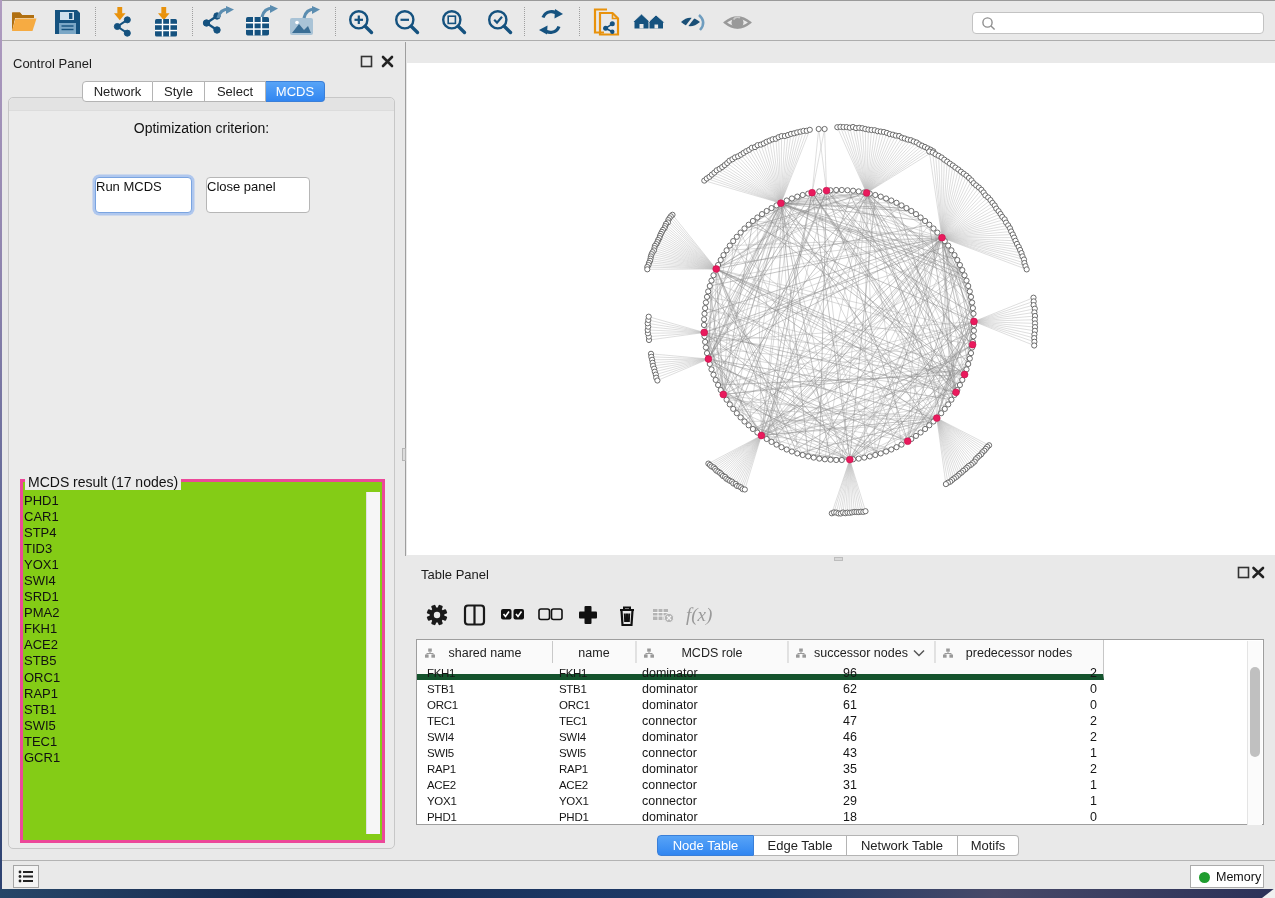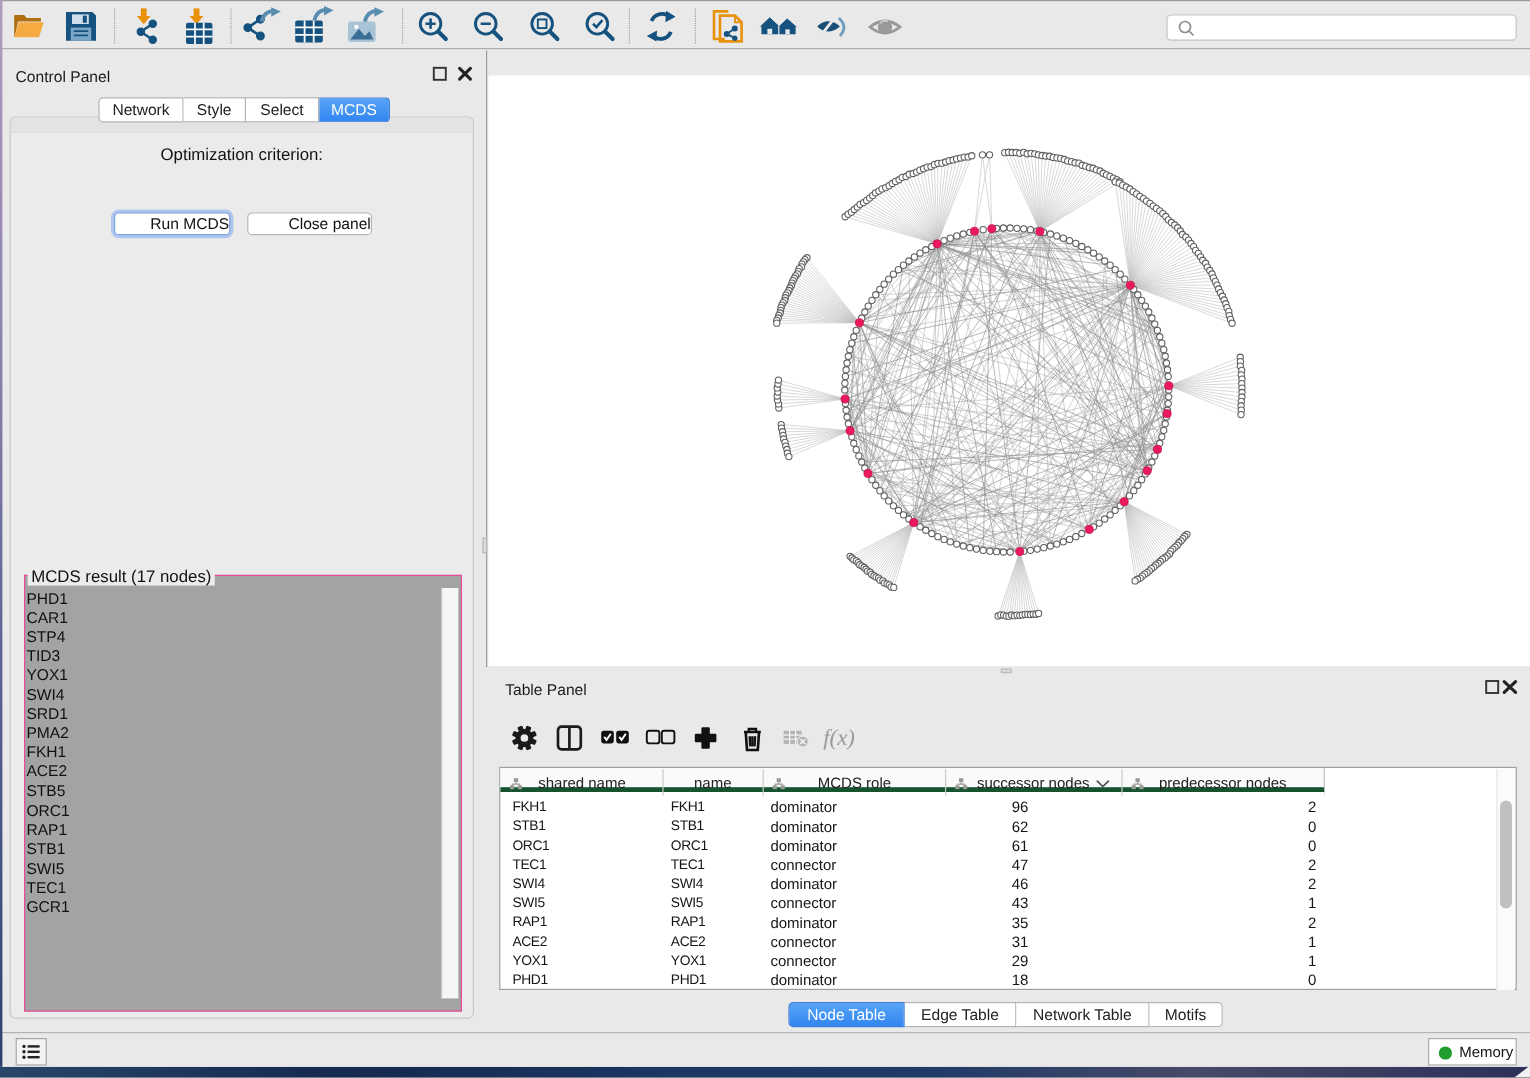--- a/index.html
+++ b/index.html
@@ -19,38 +19,38 @@
 .tabs { position:absolute; display:flex; font-size:13px; }
 .tab { background:#ffffff; border:1px solid #b4b4b4; border-left:none; color:#222; display:flex; align-items:center; justify-content:center; height:21px; }
 .tab.first { border-left:1px solid #b4b4b4; border-radius:4px 0 0 4px; }
 .tab.last { border-radius:0 4px 4px 0; }
 .tab.sel { background:linear-gradient(#58a4f7,#3186f1); border-color:#3a7fd8; color:#fff; }
 #cp-tabs { left:73px; top:-17px; }
 #opt-label { position:absolute; left:0; top:22px; width:100%; text-align:center; font-size:14px; color:#111; }
 #dd { position:absolute; left:36px; top:45px; width:316px; height:21px; background:#fff; border:1px solid #b2b2b2; border-radius:4px; font-size:14px; color:#111; }
 #dd .txt { position:absolute; left:0; right:22px; top:2px; text-align:center; letter-spacing:-0.1px; }
 #dd .step { position:absolute; right:-1px; top:-1px; width:21px; height:21px; background:linear-gradient(#6fb0f8,#2e7ef0); border-radius:0 4px 4px 0; }
-.btn { position:absolute; height:19px; background:#fff; border:1px solid #b6b6b6; border-radius:4px; font-size:13px; color:#111; text-align:right; line-height:17px; }
+.btn { position:absolute; height:36px; background:#fff; border:1px solid #b6b6b6; border-radius:4px; font-size:13px; color:#111; text-align:left; line-height:17px; }
 #btn-run { left:86px; top:79px; width:97px; box-shadow:0 0 0 2.5px rgba(125,170,240,.55); border-color:#7aa4e0; }
 #btn-close { left:197px; top:79px; width:104px; }
-#grp { position:absolute; left:11px; top:381px; width:365px; height:364px; background:#a3a3a3; border:1px solid #ec4899; }
+#grp { position:absolute; left:11px; top:381px; width:365px; height:364px; background:#84cc16; border:3px solid #ec4899; }
 #grp-legend { position:absolute; left:2px; top:-8px; background:#ebebeb; padding:0 3px; font-size:14px; color:#111; }
 #grp-list { position:absolute; left:1px; top:11px; font-size:13px; color:#111; line-height:16.05px; }
 #grp-sb { position:absolute; right:2px; top:10px; width:14px; height:342px; background:#f6f6f6; border-left:1px solid #e2e2e2; }
 
 #net { position:absolute; left:405px; top:42px; width:870px; height:514px; border-left:1px solid #9e9e9e; }
 #net-title { position:absolute; left:1px; top:0; right:0; height:21px; background:linear-gradient(#ededed,#d2d2d2); border-bottom:1px solid #9e9e9e; }
 #net-title .t { position:absolute; left:0; top:3px; width:1006px; text-align:center; font-size:14.5px; font-weight:500; color:#2c2c2c; }
 .tl { position:absolute; top:5px; width:12px; height:12px; border-radius:50%; }
 #net-canvas { position:absolute; left:1px; top:21px; right:0; height:492px; background:#fff; }
 
 #tp { position:absolute; left:406px; top:556px; width:869px; height:304px; background:#e9e9e9; }
 #tp-title { position:absolute; left:15px; top:11px; font-size:13px; color:#1c1c1c; }
 #tbl { position:absolute; left:10px; top:83px; width:848px; height:186px; background:#fff; border:1px solid #9e9e9e; }
-#thead { position:absolute; left:0; top:0; width:687px; height:20px; background:#fafafa; border-bottom:4px solid #14532d; border-right:1px solid #c6c6c6; }
+#thead { position:absolute; left:0; top:0; width:687px; height:40px; background:#fafafa; border-bottom:6px solid #14532d; border-right:1px solid #c6c6c6; }
 .row { position:absolute; left:0; width:820px; height:16px; font-size:12.5px; color:#161616; }
 .c1 { position:absolute; left:10px; top:2px; font-size:11.5px; letter-spacing:-0.3px; }
 .c2 { position:absolute; left:142px; top:2px; font-size:11.5px; letter-spacing:-0.3px; }
 .c3 { position:absolute; left:225px; top:1px; }
 .c4 { position:absolute; left:358px; width:150px; text-align:center; top:1px; }
 .c5 { position:absolute; left:518px; width:162px; text-align:right; top:1px; }
 #tsb { position:absolute; right:1px; top:1px; width:15px; height:184px; background:#fbfbfb; border-left:1px solid #e4e4e4; }
 #tsb .thumb { position:absolute; left:2px; top:26px; width:10px; height:90px; background:#c0c0c0; border-radius:5px; }
 #tp-tabs { left:251px; top:279px; }
 

